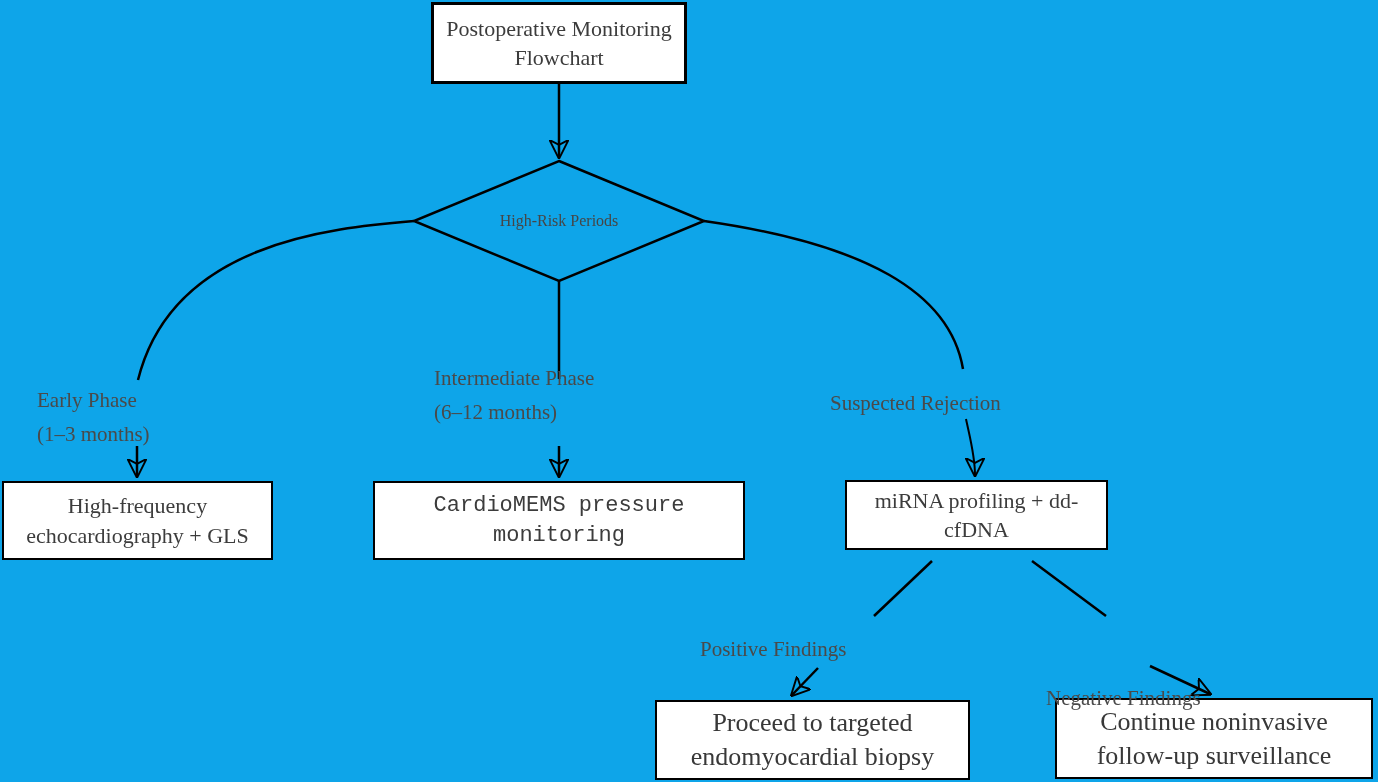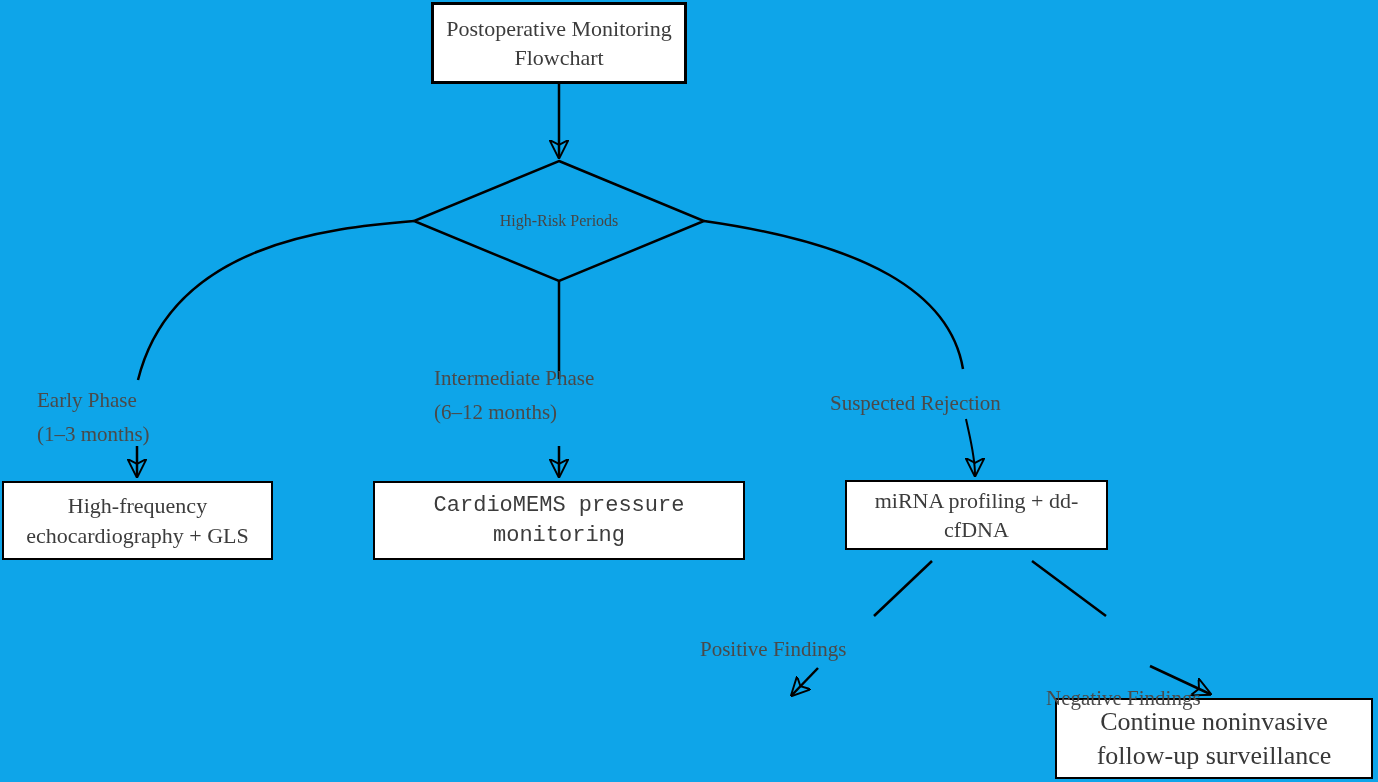--- a/index.html
+++ b/index.html
@@ -93,20 +93,22 @@
   <div class="diamond-label" style="left:459px; top:206px; width:200px; height:30px;">High-Risk Periods</div>
 
   <div class="node" style="left:2px; top:481px; width:271px; height:79px;">High-frequency
 echocardiography + GLS</div>
 
   <div class="node" style="left:373px; top:481px; width:372px; height:79px;font-family:Liberation Mono, monospace;">CardioMEMS pressure monitoring</div>
 
   <div class="node" style="left:845px; top:480px; width:263px; height:70px;">miRNA profiling + dd-
 cfDNA</div>
 
+  <div class="node big" style="left:655px; top:700px; width:315px; height:80px;">Proceed to targeted
+endomyocardial biopsy</div>
 
   <div class="node big" style="left:1055px; top:698px; width:318px; height:81px;">Continue noninvasive
 follow-up surveillance</div>
 
   <div class="edge-label" style="left:37px; top:383px; width:200px;">Early Phase
 (1–3 months)</div>
 
   <div class="edge-label" style="left:434px; top:361px; width:250px;">Intermediate Phase
 (6–12 months)</div>
 

